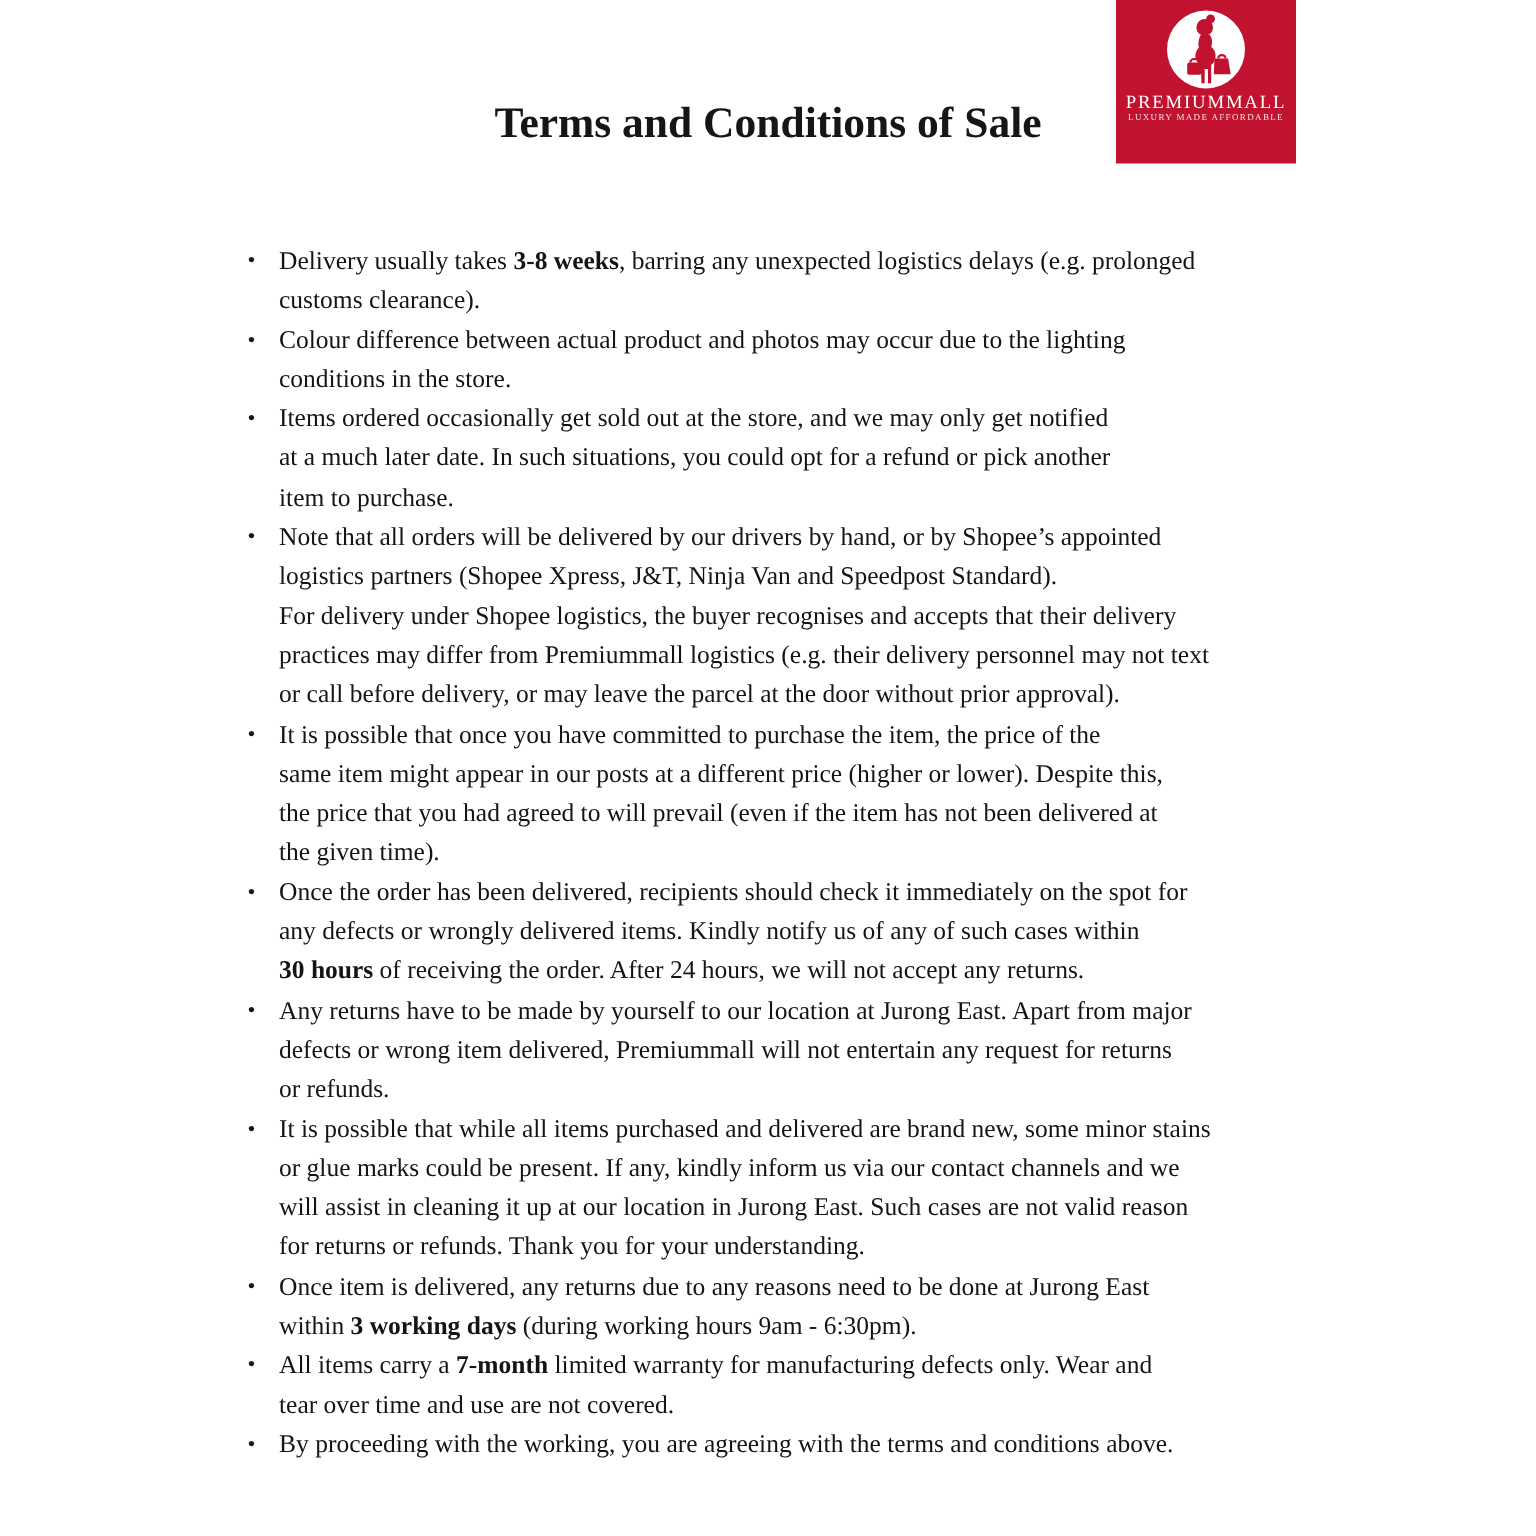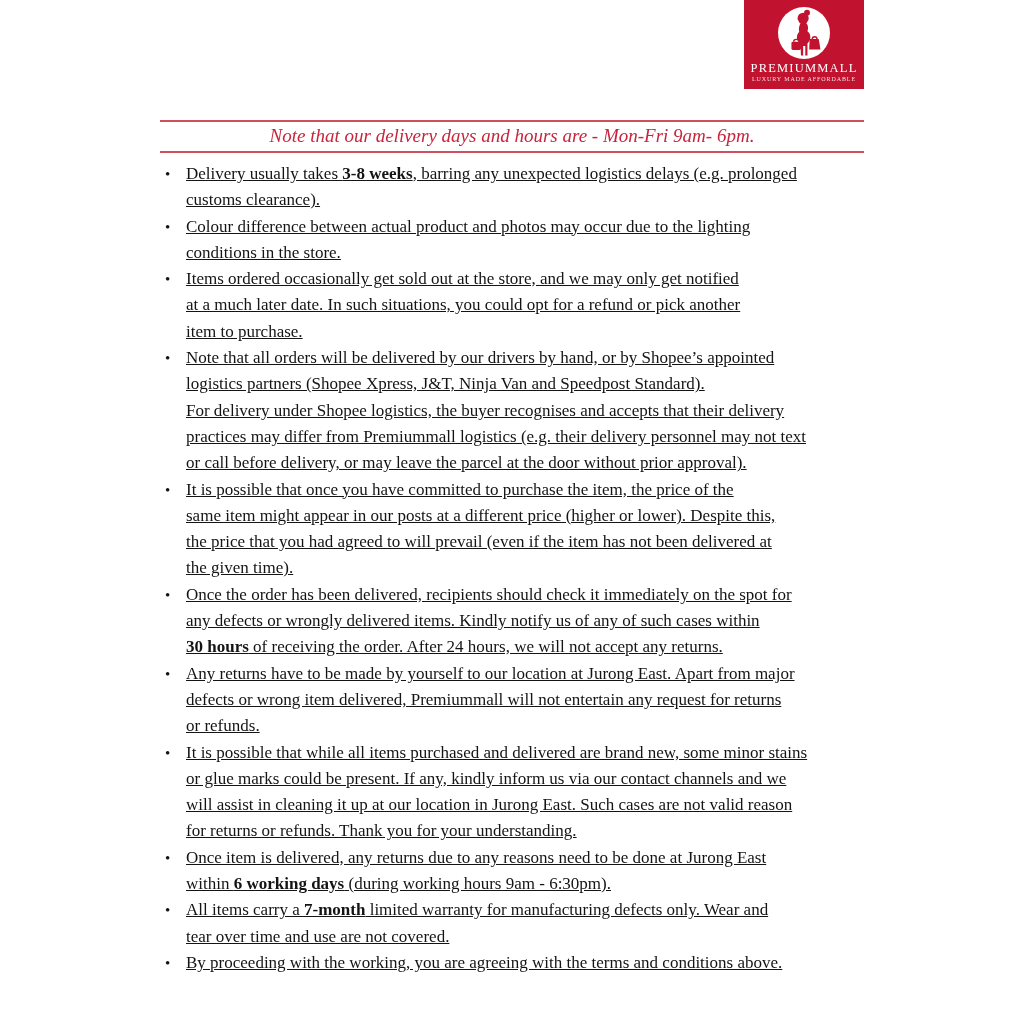--- a/index.html
+++ b/index.html
@@ -17,21 +17,21 @@
     background: #ffffff;
     overflow: hidden;
   }
 
   
   .logo {
     position: absolute;
     left: 744px;
     top: 0;
     width: 120px;
-    height: 89px;
+    height: 109px;
     background: var(--brand-red, #c1122f);
     text-align: center;
   }
   .logo-circle {
     position: relative;
     width: 52px;
     height: 52px;
     margin: 7px auto 2px;
     background: #ffffff;
     border-radius: 50%;
@@ -112,21 +112,20 @@
     flex: 0 0 26px;
     text-align: left;
     padding-left: 5px;
     box-sizing: border-box;
     font-size: 15px;
     line-height: 26.3px;
   }
   .terms .term-text {
     flex: 1 1 auto;
     white-space: nowrap;
-    text-decoration: underline;
   }
   .terms b { font-weight: bold; }
 </style>
 </head>
 <body>
 
 <div class="page">
 
   <div class="logo">
     <div class="logo-circle">
@@ -141,24 +140,22 @@
         <g fill="none" stroke="#c1122f" stroke-width="1.6">
           <path d="M18 40 C18 36.4 24.5 36.4 24.5 40"></path>
           <path d="M39.5 37 C39.5 33.4 45 33.4 45 37"></path>
         </g>
       </svg>
     </div>
     <div class="logo-name">PREMIUMMALL</div>
     <div class="logo-tagline">LUXURY MADE AFFORDABLE</div>
   </div>
 
-
-  <div class="notice">
-    <span class="notice-text">Note that our delivery days and hours are - Mon-Fri 9am- 6pm.</span>
-  </div>
+  <h1 class="title">Terms and Conditions of Sale</h1>
+
 
   <ul class="terms" id="terms-list">
       <li>
         <span class="marker">•</span>
         <div class="term-text">Delivery usually takes <b>3-8 weeks</b>, barring any unexpected logistics delays (e.g. prolonged<br>customs clearance).</div>
       </li>
       <li>
         <span class="marker">•</span>
         <div class="term-text">Colour difference between actual product and photos may occur due to the lighting<br>conditions in the store.</div>
       </li>
@@ -181,21 +178,21 @@
       <li>
         <span class="marker">•</span>
         <div class="term-text">Any returns have to be made by yourself to our location at Jurong East. Apart from major<br>defects or wrong item delivered, Premiummall will not entertain any request for returns<br>or refunds.</div>
       </li>
       <li>
         <span class="marker">•</span>
         <div class="term-text">It is possible that while all items purchased and delivered are brand new, some minor stains<br>or glue marks could be present. If any, kindly inform us via our contact channels and we<br>will assist in cleaning it up at our location in Jurong East. Such cases are not valid reason<br>for returns or refunds. Thank you for your understanding.</div>
       </li>
       <li>
         <span class="marker">•</span>
-        <div class="term-text">Once item is delivered, any returns due to any reasons need to be done at Jurong East<br>within <b>6 working days</b> (during working hours 9am - 6:30pm).</div>
+        <div class="term-text">Once item is delivered, any returns due to any reasons need to be done at Jurong East<br>within <b>3 working days</b> (during working hours 9am - 6:30pm).</div>
       </li>
       <li>
         <span class="marker">•</span>
         <div class="term-text">All items carry a <b>7-month</b> limited warranty for manufacturing defects only. Wear and<br>tear over time and use are not covered.</div>
       </li>
       <li>
         <span class="marker">•</span>
         <div class="term-text">By proceeding with the working, you are agreeing with the terms and conditions above.</div>
       </li>
     </ul>

